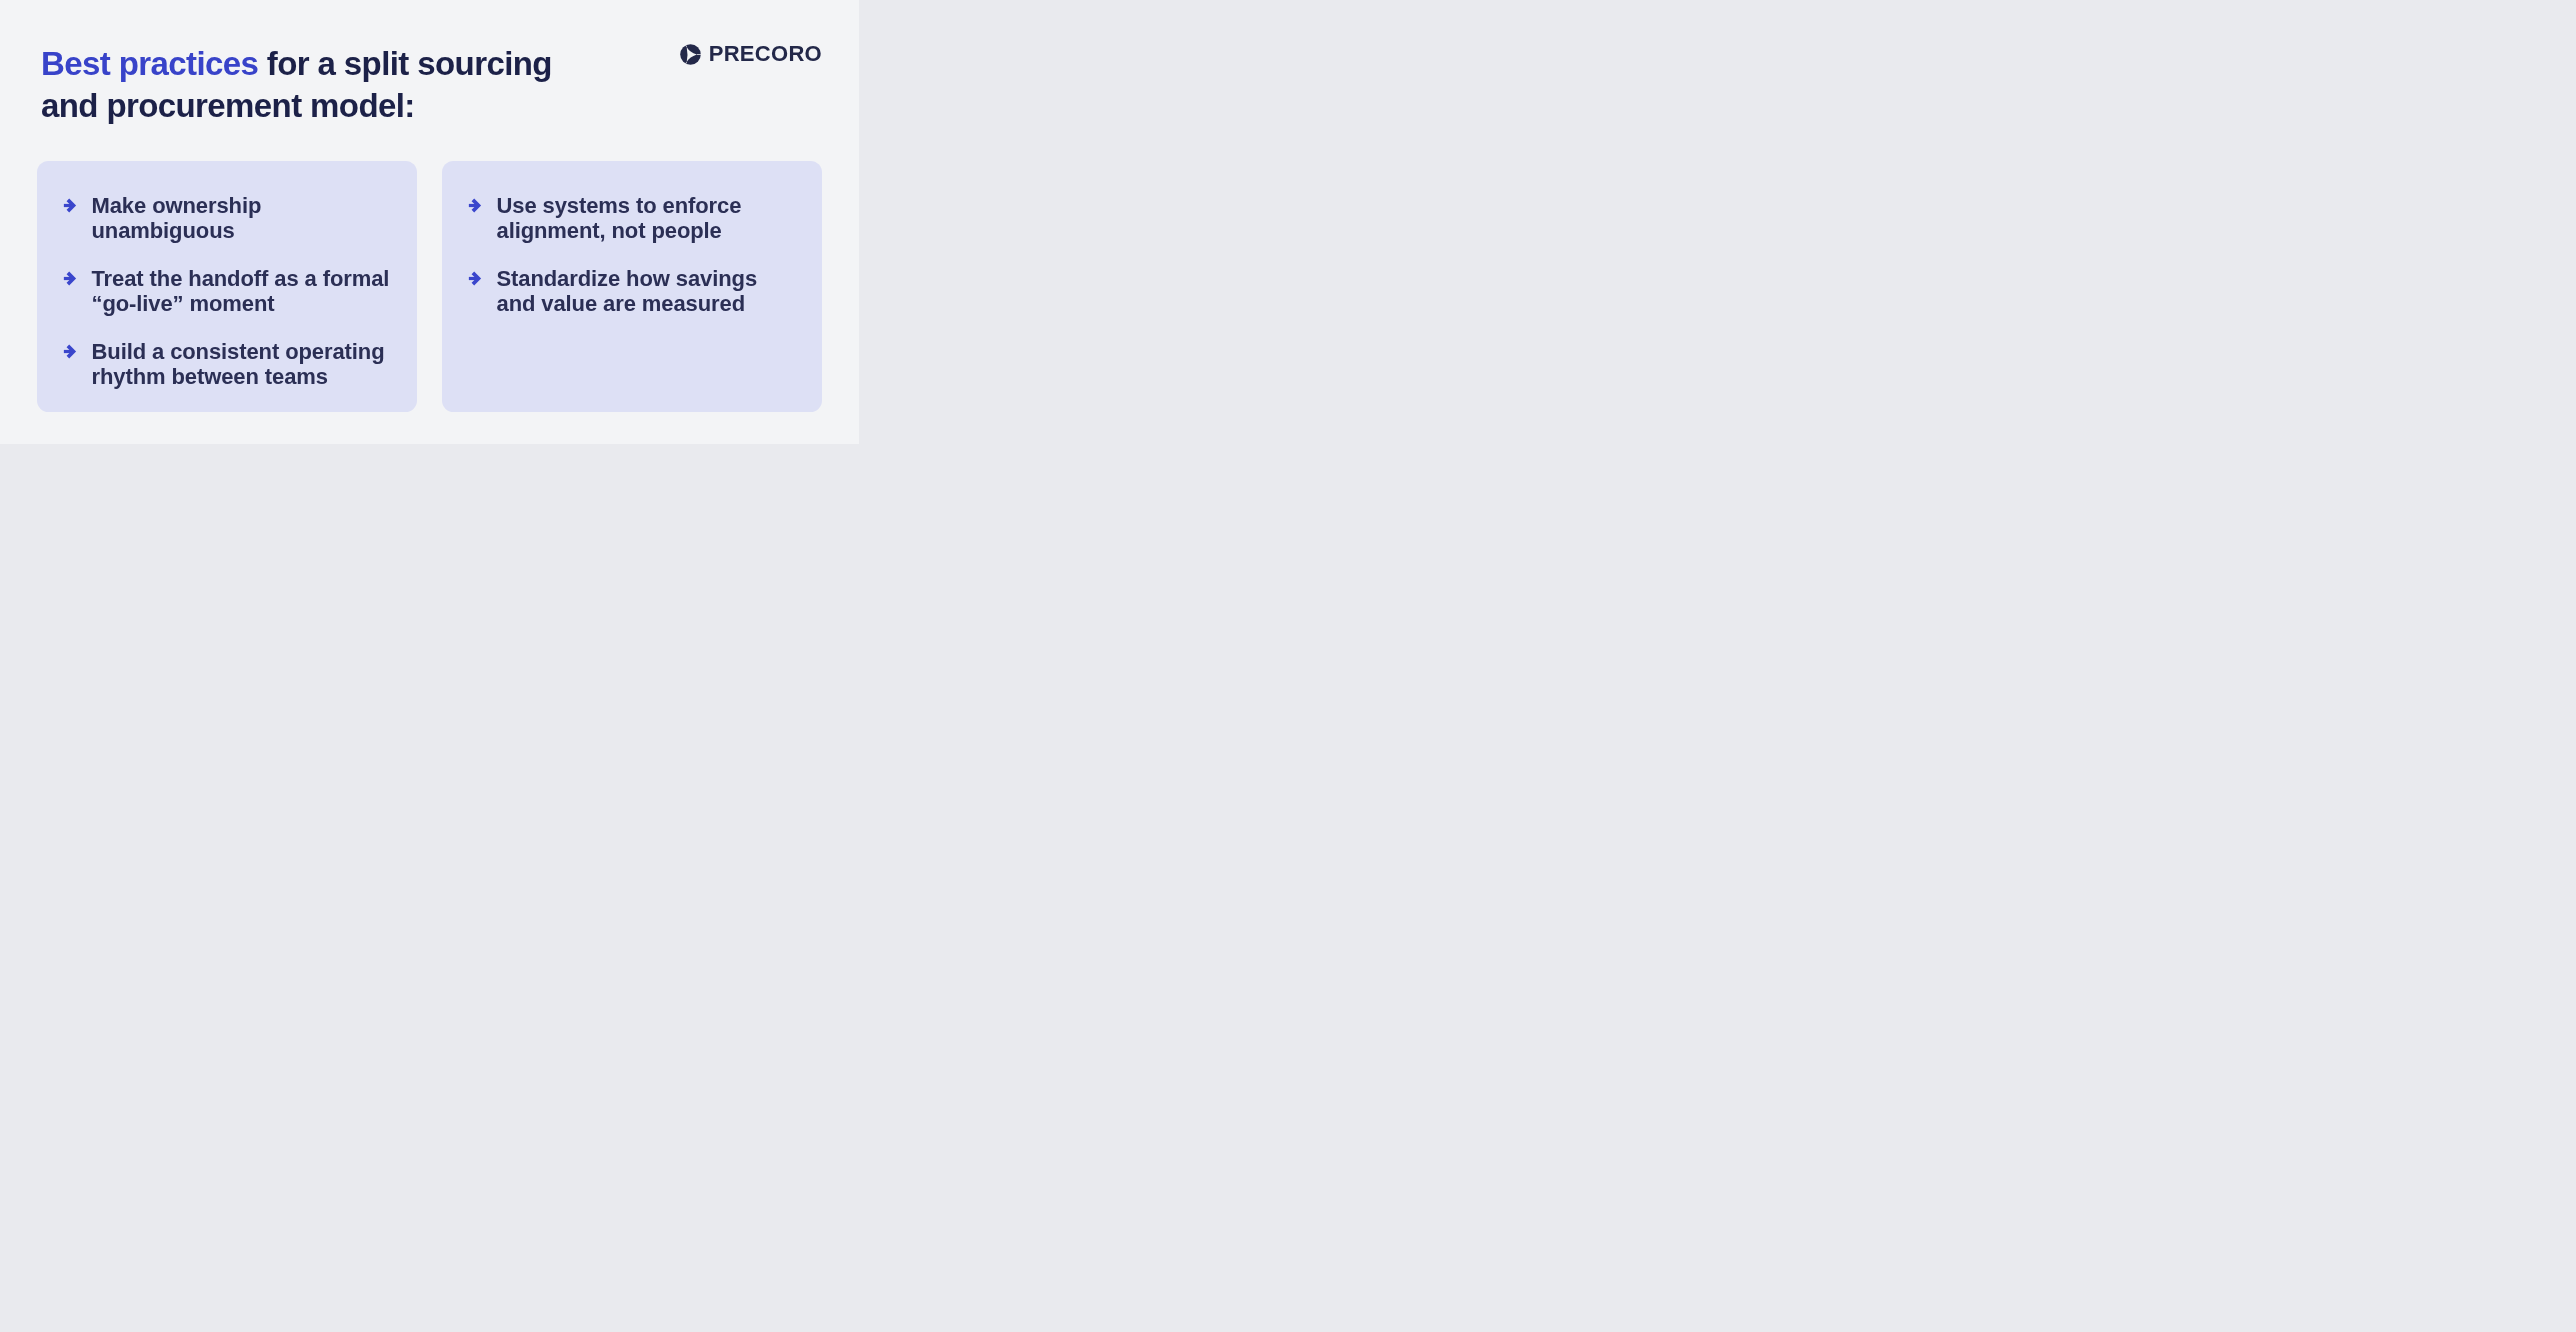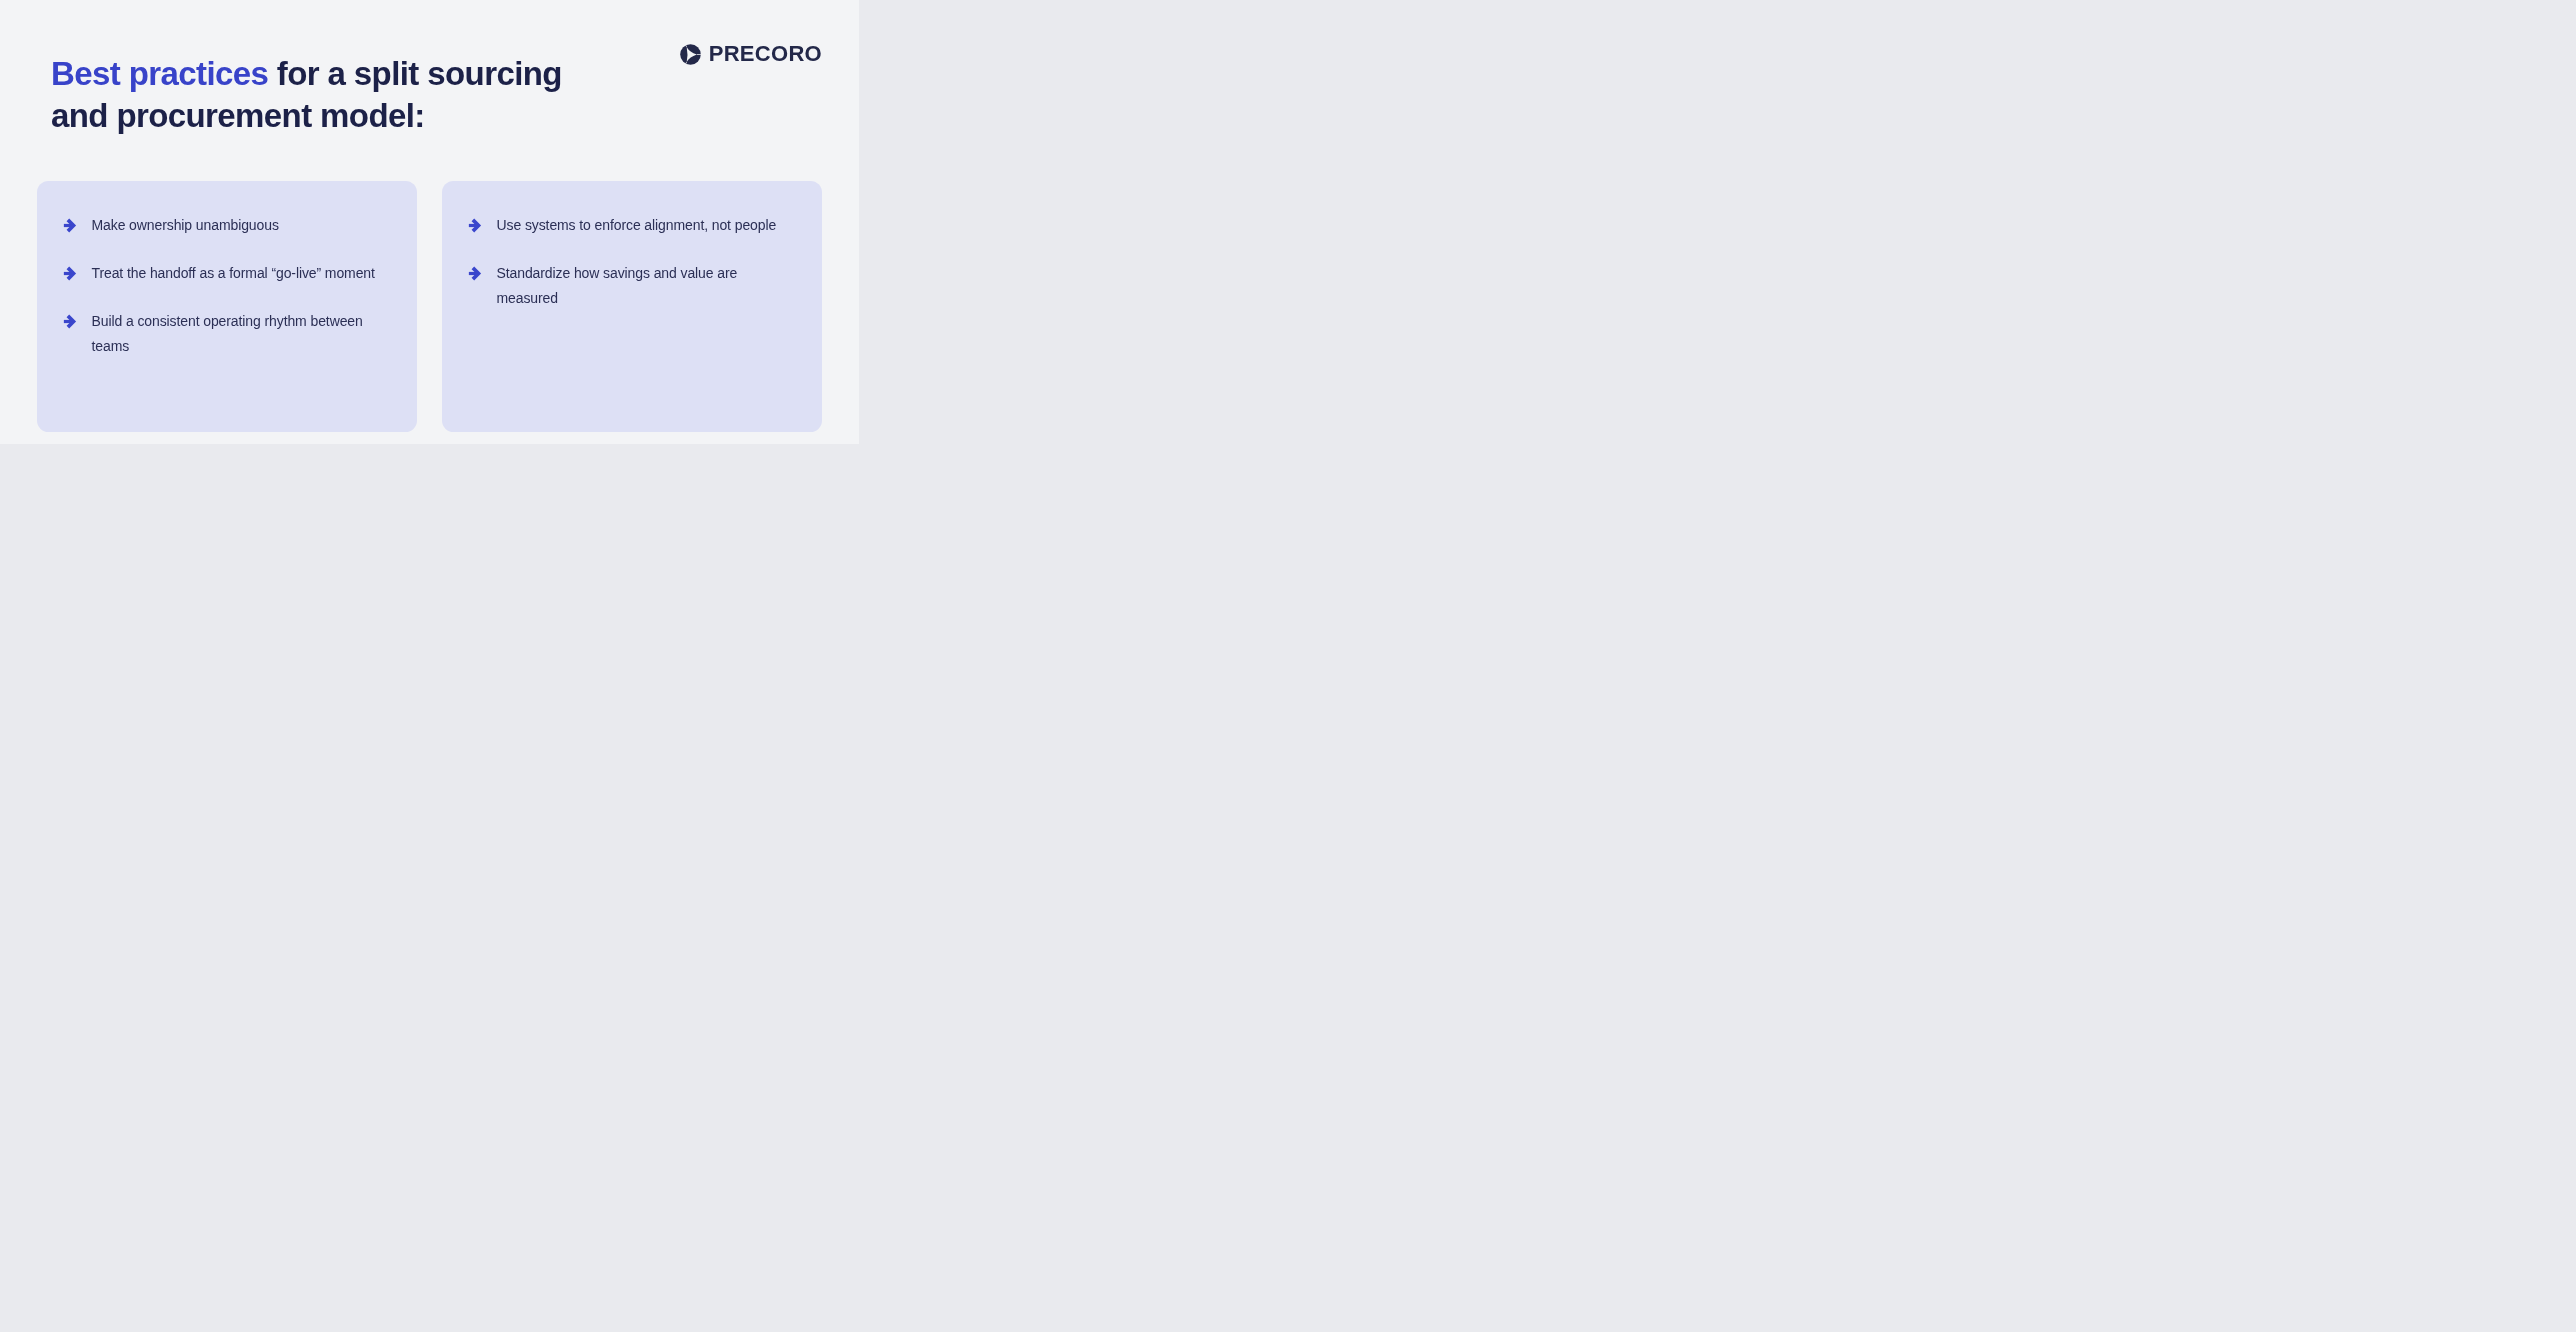--- a/index.html
+++ b/index.html
@@ -18,21 +18,21 @@
     overflow: hidden;
   }
   
   .header {
     display: flex;
     justify-content: space-between;
     align-items: flex-start;
     padding: 39px 37px 0 37px;
   }
   .title {
-    margin: 14px;
+    margin: 4px;
     font-size: 33px;
     line-height: 42px;
     font-weight: 700;
     letter-spacing: -0.6px;
     color: #1c2148;
   }
   .title .line { display: block; }
   .title .accent { color: #3843c9; }
   .logo {
     display: flex;
@@ -79,23 +79,23 @@
   .card li:last-child { margin-bottom: 0; }
   .arrow-icon {
     flex: none;
     width: 15.5px;
     height: 15px;
     margin-top: 5.2px;
     margin-right: 13px;
     display: block;
   }
   .item-text {
-    font-size: 14px;
+    font-size: 22px;
     line-height: 25px;
-    font-weight: 400;
+    font-weight: 700;
     letter-spacing: -0.1px;
     color: #2b2f55;
     max-width: 302px;
   }
 </style>
 </head>
 <body>
 
 <div class="page">
 

